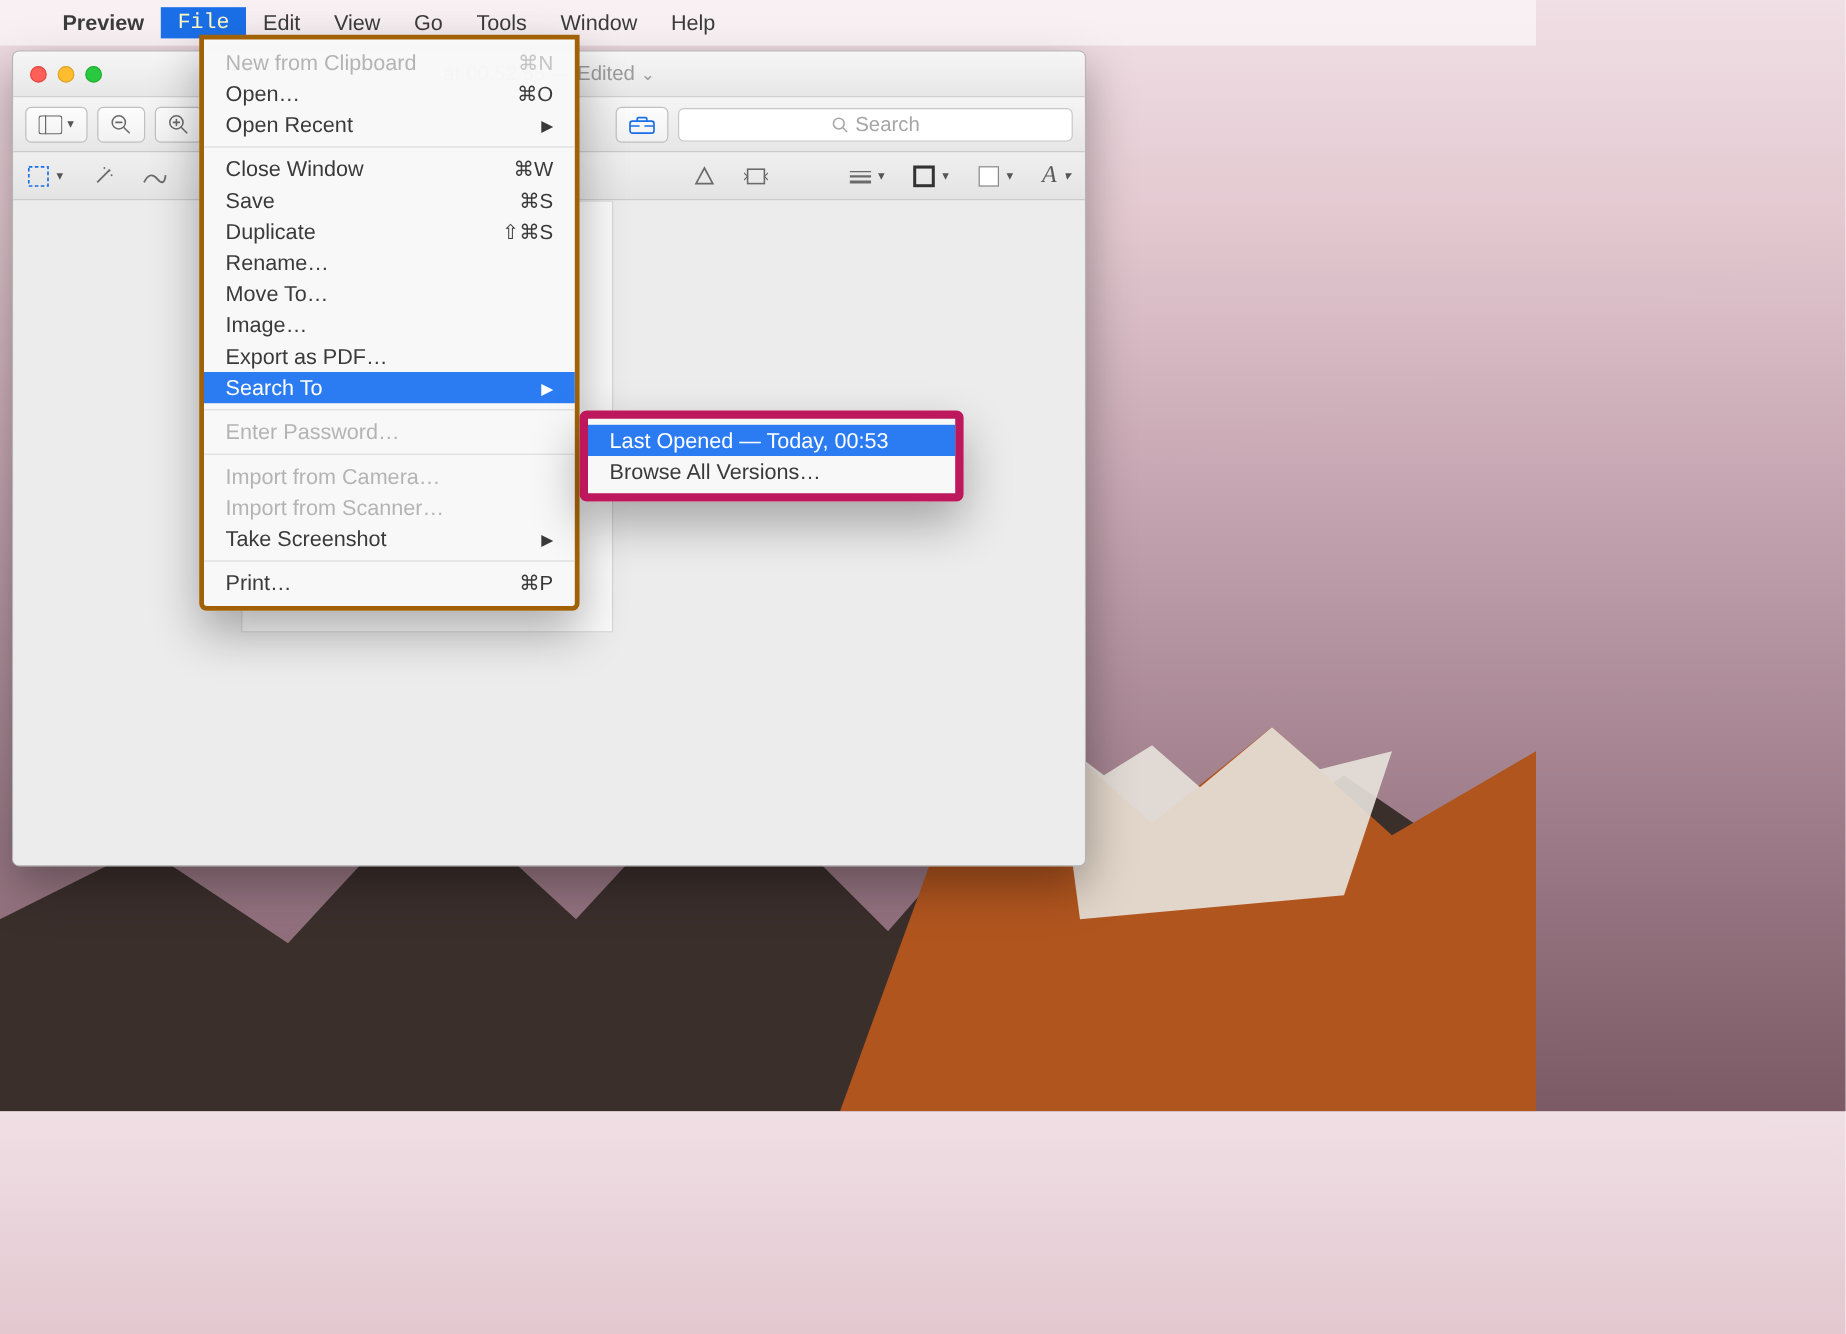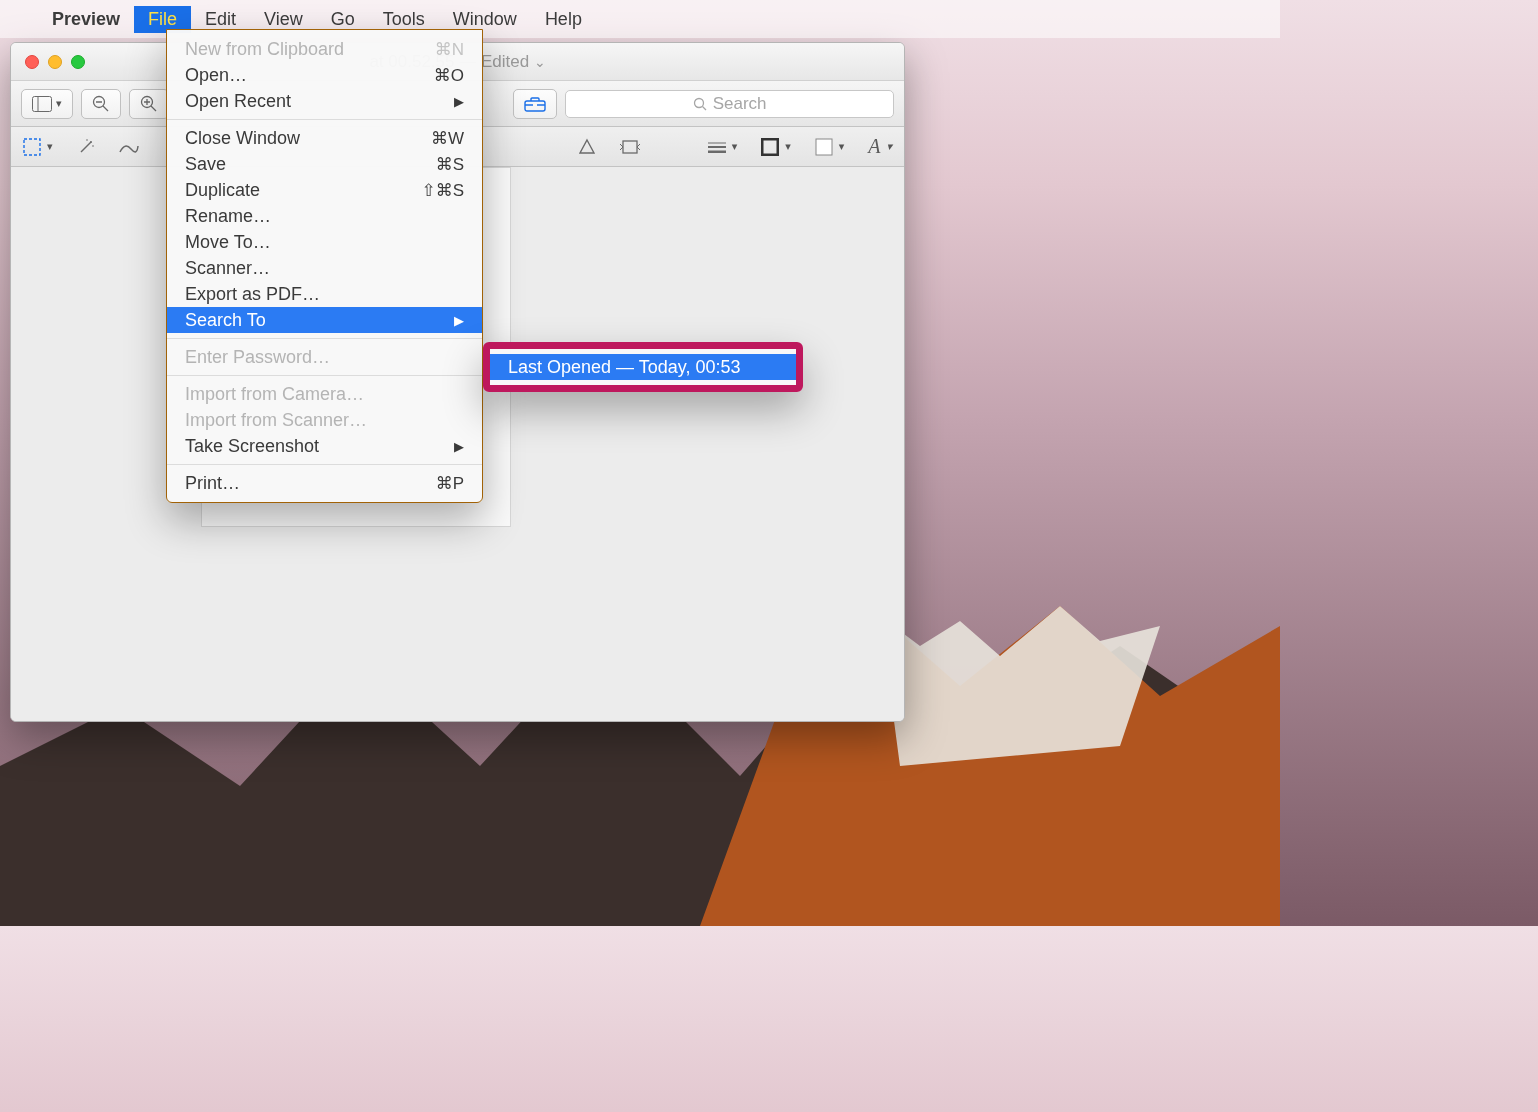--- a/index.html
+++ b/index.html
@@ -2,21 +2,21 @@
 <html><head>
 <meta charset="utf-8">
 <style>
 * { margin: 0; padding: 0; box-sizing: border-box; font-family: -apple-system, "Helvetica Neue", Helvetica, Arial, sans-serif; }
 body { width: 1280px; height: 926px; background: linear-gradient(180deg, #f0dfe5 0%, #e3c8d0 20%, #c4a4b0 45%, #7b5a66 100%); overflow: hidden; position: relative; }
 
 .menubar { position: absolute; top: 0; left: 0; right: 0; height: 38px; background: rgba(255,255,255,0.55); display: flex; align-items: center; padding-left: 18px; font-size: 18px; color: #3b3b3b; z-index: 50; text-align: right; }
 .apple-logo { font-size: 20px; margin-right: 20px; }
 .menubar-item { padding: 3px 14px; cursor: default; }
 .menubar-item.bold { font-weight: 700; }
-.menubar-item.active { background: #1a6fe8; color: #fde047; }
+.menubar-item.active { background: #1a6fe8; color: #fef9c3; font-family: Liberation Mono, monospace; }
 
 .preview-window { position: absolute; top: 42px; left: 10px; width: 895px; height: 680px; background: #ececec; border: 1px solid #b5b5b5; border-radius: 6px; box-shadow: 0 15px 40px rgba(0,0,0,0.35); overflow: hidden; z-index: 10; }
 .titlebar { height: 38px; display: flex; align-items: center; position: relative; border-bottom: 1px solid #d0d0d0; background: linear-gradient(#f6f6f6,#e7e7e7); }
 .traffic { display: flex; gap: 9px; position: absolute; left: 14px; top: 12px; }
 .traffic span { width: 14px; height: 14px; border-radius: 50%; display: block; }
 .tclose { background: #ff5f57; border: 1px solid #e2463f; }
 .tmin  { background: #ffbd2e; border: 1px solid #dfa123; }
 .tmax  { background: #28c940; border: 1px solid #1dad2c; }
 .title-center { flex: 1; text-align: center; font-size: 17px; color: #6c6c6c; }
 .title-center .edited { color: #9a9a9a; }
@@ -26,21 +26,21 @@
 .tbtn svg { display:block; }
 .tbtn.chv::after { content: "▾"; margin-left: 4px; font-size: 11px; color:#555; }
 .search { flex: 1; max-width: 360px; margin-left: auto; }
 .search-inner { height: 28px; border: 1px solid #c7c7c7; border-radius: 5px; background: #fff; display: flex; align-items: center; justify-content:center; color: #a6a6a6; font-size: 17px; gap:6px;}
 .markup-row { height: 40px; background: linear-gradient(#efefef,#e4e4e4); border-bottom: 1px solid #c3c3c3; display: flex; align-items: center; padding: 0 12px; gap: 24px; }
 .mk { color: #5b5b5b; font-size: 18px; display: flex; align-items: center; gap:4px;}
 .mk.chv::after { content:"▾"; font-size:11px; color:#555; margin-left:2px; }
 .canvas { position: absolute; top: 124px; left: 0; right: 0; bottom: 0; background: #ececec; }
 .canvas .doc { position:absolute; left:190px; top:0; width:310px; height:360px; background:#fafafa; border:1px solid #d7d7d7;}
 
-.dropdown { position: absolute; top: 29px; left: 166px; width: 317px; background: rgba(248,248,248,0.98); border: 1px solid #a16207; border-radius: 0 0 6px 6px; box-shadow: 0 18px 40px rgba(0,0,0,0.3); padding: 6px 0; z-index: 100; font-size: 18px; color: #3a3a3a; }
+.dropdown { position: absolute; top: 29px; left: 166px; width: 317px; background: rgba(248,248,248,0.98); border: 4px solid #a16207; border-radius: 0 0 6px 6px; box-shadow: 0 18px 40px rgba(0,0,0,0.3); padding: 6px 0; z-index: 100; font-size: 18px; color: #3a3a3a; }
 .mi { display: flex; align-items: center; padding: 2px 18px; height: 26px; cursor: default; position:relative; }
 .mi.disabled { color: #b4b4b4; }
 .mi.hl { background: #2b7bf3; color: #fff; }
 .mi .sc { margin-left: auto; font-size: 17px; letter-spacing: 0px; }
 .mi.disabled .sc { color:#c4c4c4; }
 .mi .sub { margin-left: auto; font-size: 13px; }
 .sep { height: 1px; background: #dcdcdc; margin: 5px 0; }
 
 .submenu { position: absolute; top: 342px; left: 483px; width: 320px; background: rgba(248,248,248,0.98); border: 7px solid #be185d; border-radius: 6px; box-shadow: 0 18px 40px rgba(0,0,0,0.3); padding: 5px 0; z-index: 110; font-size: 18px; color: #3a3a3a; }
 
@@ -206,21 +206,21 @@
       <span>Duplicate</span>
       <span class="sc">⇧⌘S</span>
     </div>
     <div class="mi">
       <span>Rename…</span>
     </div>
     <div class="mi">
       <span>Move To…</span>
     </div>
     <div class="mi">
-      <span>Scanner…</span>
+      <span>Image…</span>
     </div>
     <div class="mi">
       <span>Export as PDF…</span>
     </div>
     <div class="mi hl">
       <span>Search To</span>
       <span class="sub">▶</span>
     </div>
     <div class="sep"></div>
     <div class="mi disabled">
@@ -241,13 +241,16 @@
     <div class="mi">
       <span>Print…</span>
       <span class="sc">⌘P</span>
     </div>
   </div>
 
 <div class="submenu" id="submenu">
     <div class="mi hl">
       <span>Last Opened — Today, 00:53</span>
     </div>
+    <div class="mi">
+      <span>Browse All Versions…</span>
+    </div>
   </div>
 
 </body></html>

